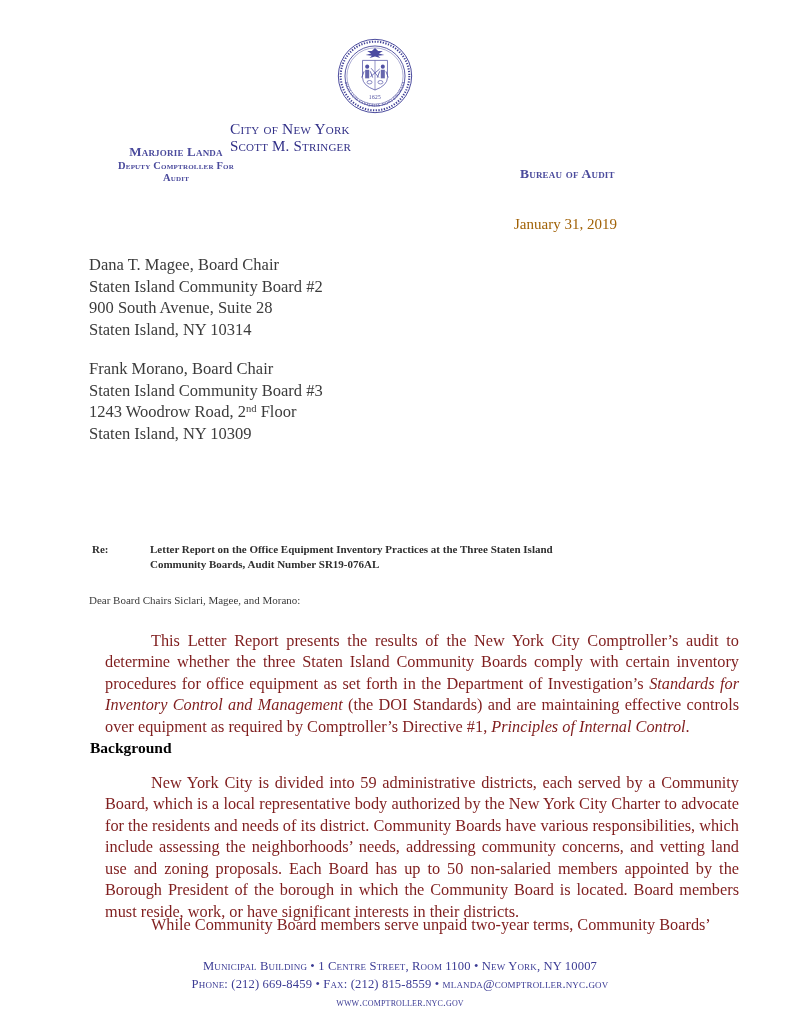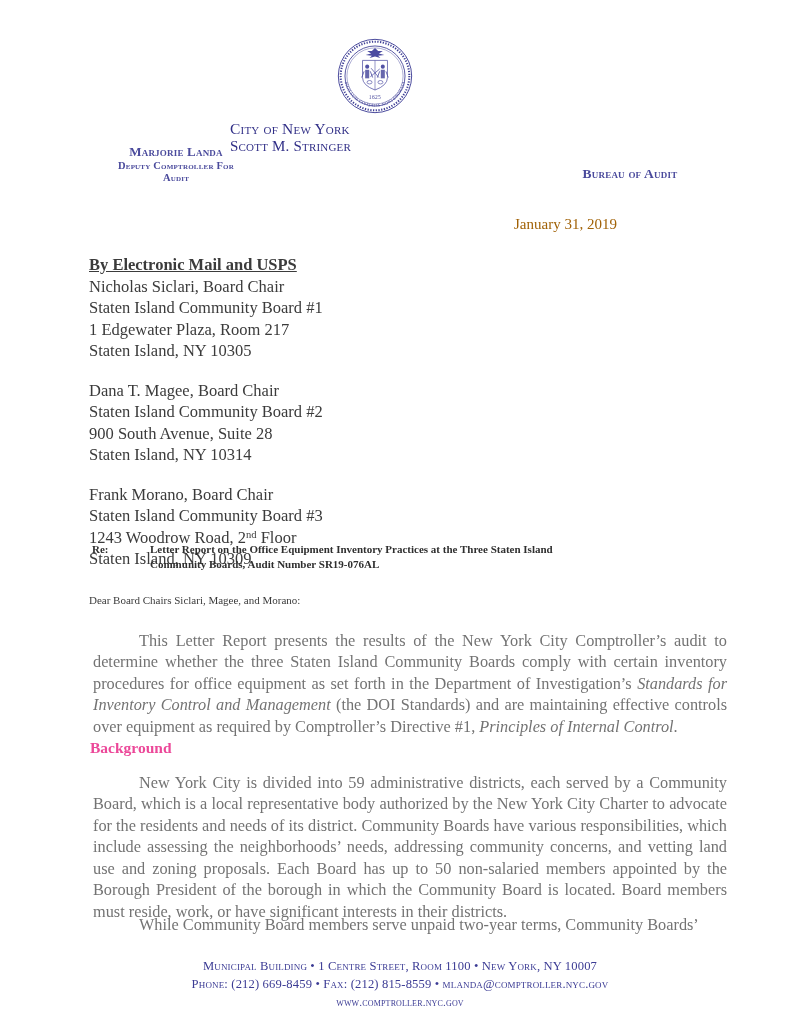--- a/index.html
+++ b/index.html
@@ -80,21 +80,21 @@
     font-variant: small-caps;
     font-weight: bold;
     letter-spacing: 0.2px;
   }
 
   .bureau-block {
     position: absolute;
     left: 520px;
     top: 166px;
     width: 220px;
-    text-align: center;
+    text-align: left;
     color: #4a4a9c;
     font-size: 13.5px;
     font-variant: small-caps;
     font-weight: bold;
     letter-spacing: 0.2px;
   }
 
   
   .body-area {
     position: absolute;
@@ -148,41 +148,41 @@
     position: absolute;
     left: 0px;
     top: 594px;
     font-size: 11px;
     color: #3b3b3b;
     text-align: right;
   }
 
   .para {
     position: absolute;
-    left: 4px;
+    left: 16px;
     width: 634px;
     font-size: 16.3px;
     line-height: 1.315;
-    color: #737373;
+    color: #7f1d1d;
     text-align: justify;
     text-indent: 46px;
     -webkit-hyphens: none;
     hyphens: none;
   }
   .para i { font-style: italic; }
 
   .p-intro { top: 630px; }
 
   .section-heading {
     position: absolute;
     left: 1px;
     top: 739px;
     font-size: 15.5px;
     font-weight: bold;
-    color: #ec4899;
+    color: #000000;
   }
 
   .p-bg1 { top: 772px; }
   .p-bg2 { top: 914px; }
 
   
   .footer {
     position: absolute;
     left: 0;
     top: 957px;
@@ -252,27 +252,20 @@
 
     <div class="bureau-block">Bureau of Audit</div>
   </div>
 
   <div class="body-area">
 
     <div class="date-line">January 31, 2019</div>
 
     <div class="addresses">
 
-      <div class="addr-group">
-        <div class="addr-line addr-heading">By Electronic Mail and USPS</div>
-        <div class="addr-line">Nicholas Siclari, Board Chair</div>
-        <div class="addr-line">Staten Island Community Board #1</div>
-        <div class="addr-line">1 Edgewater Plaza, Room 217</div>
-        <div class="addr-line">Staten Island, NY 10305</div>
-      </div>
 
       <div class="addr-group">
         <div class="addr-line">Dana T. Magee, Board Chair</div>
         <div class="addr-line">Staten Island Community Board #2</div>
         <div class="addr-line">900 South Avenue, Suite 28</div>
         <div class="addr-line">Staten Island, NY 10314</div>
       </div>
 
       <div class="addr-group">
         <div class="addr-line">Frank Morano, Board Chair</div>

